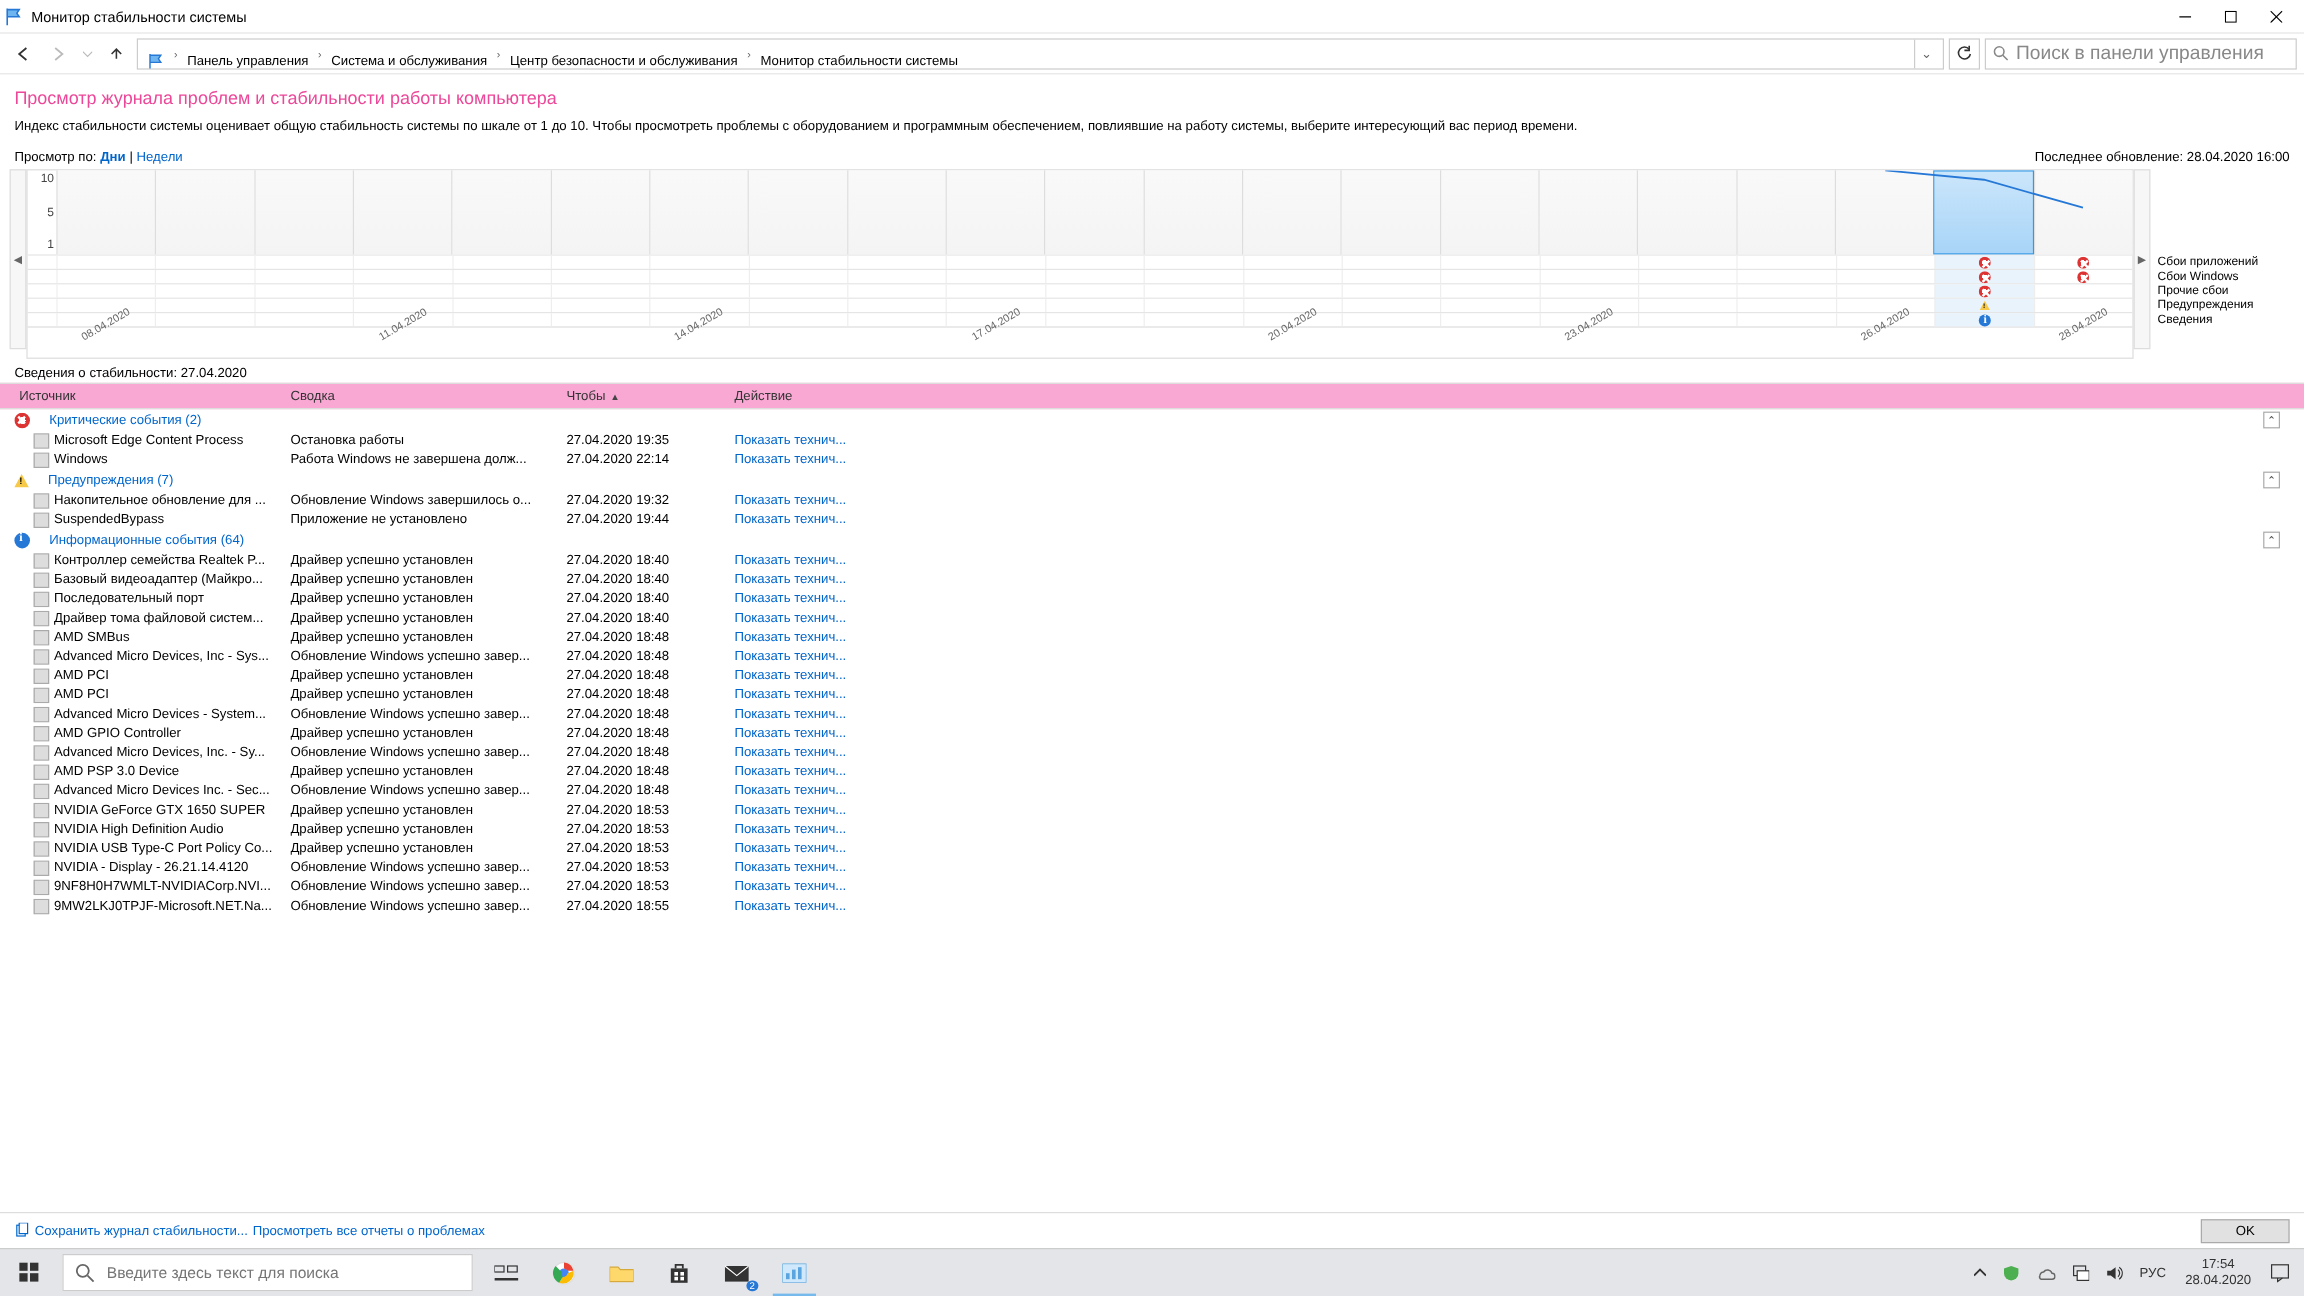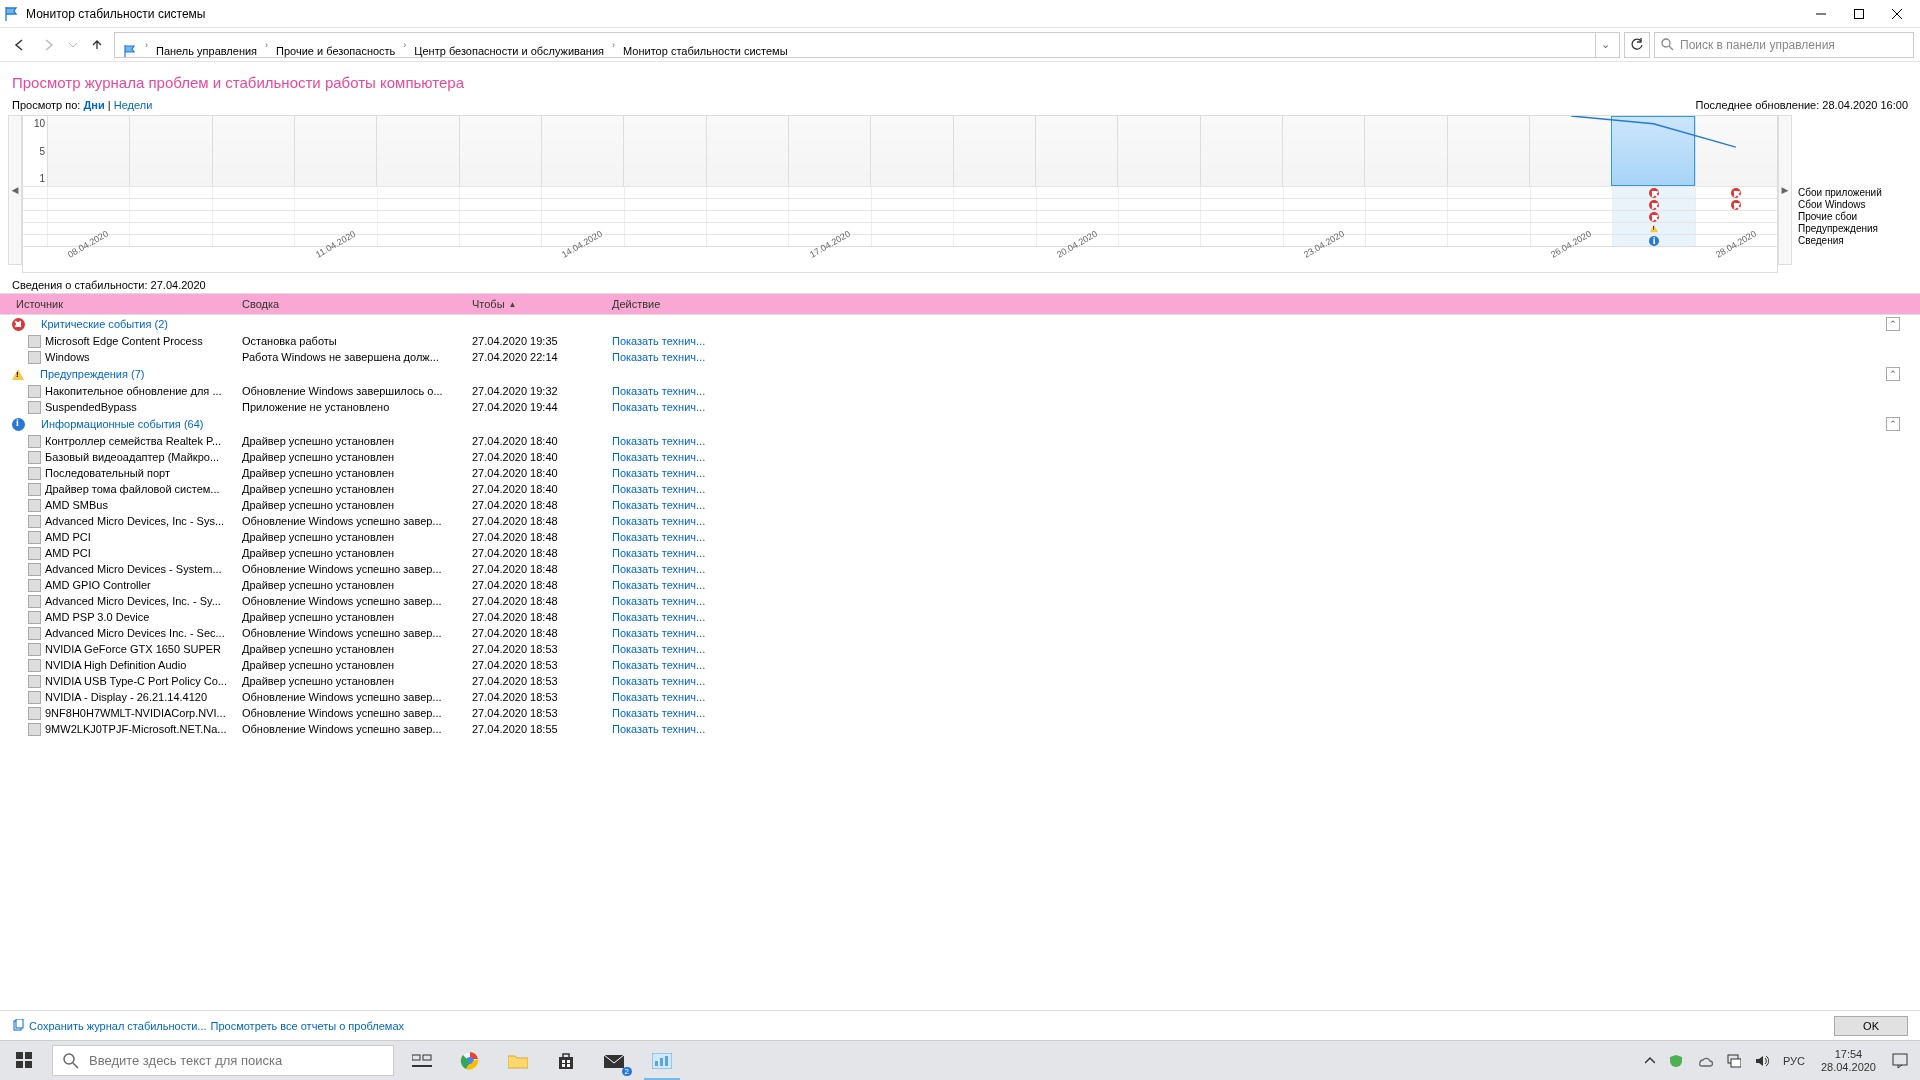--- a/index.html
+++ b/index.html
@@ -15,21 +15,21 @@
   
   .nav-bar { height: 34px; display: flex; align-items: center; padding: 0 6px; gap: 4px; border-bottom: 1px solid #e5e5e5; }
   .nav-btn { width: 26px; height: 26px; display: flex; align-items: center; justify-content: center; color: #555; }
   .nav-btn.disabled { color: #bbb; }
   .breadcrumb { flex: 1; height: 26px; border: 1px solid #ccc; display: flex; align-items: center; padding: 0 4px; gap: 2px; }
   .crumb { display: flex; align-items: center; gap: 2px; padding: 0 4px; height: 100%; margin-top: 12px; }
   .chevron { color: #666; font-size: 9px; padding: 0 2px; }
   .nav-down { width: 20px; display:flex; align-items:center; justify-content:center; color:#666; border-left:1px solid #ccc; height:100%; }
   .refresh { width: 26px; height: 26px; border: 1px solid #ccc; display:flex; align-items:center; justify-content:center; color:#555; }
   .search-box { width: 260px; height: 26px; border: 1px solid #ccc; display:flex; align-items:center; padding: 0 6px; gap:6px; color:#777; }
-  .search-box input { border:none; outline:none; flex:1; font-size:12px; color:#c2410c; }
+  .search-box input { border:none; outline:none; flex:1; font-size:16px; color:#c2410c; }
   .search-box input::placeholder { color:#888; }
 
   
   .content { flex: 1; display: flex; flex-direction: column; overflow: hidden; }
   .page-header { padding: 12px 12px 4px 12px; }
   .page-header h1 { font-size: 15px; font-weight: 400; color: #ec4899; }
   .page-desc { padding: 4px 12px 10px 12px; font-size: 11px; color: #000; }
 
   .view-row { display: flex; justify-content: space-between; padding: 4px 12px; font-size: 11px; align-items: flex-end; }
   .view-row a { color: #0066cc; text-decoration: none; }
@@ -171,21 +171,21 @@
       <svg width="14" height="14">
           <path d="M2 1 L2 13 M2 2 L11 2 L9 5 L11 8 L2 8" stroke="#2678d6" stroke-width="1.2" fill="#6fb6f0"></path>
         </svg>
     </span>
     <span class="chevron">›</span>
     <span class="crumb">
         <span>Панель управления</span>
       </span>
     <span class="chevron">›</span>
     <span class="crumb">
-        <span>Прочие и безопасность</span>
+        <span>Система и обслуживания</span>
       </span>
     <span class="chevron">›</span>
     <span class="crumb">
         <span>Центр безопасности и обслуживания</span>
       </span>
     <span class="chevron">›</span>
     <span class="crumb">
         <span>Монитор стабильности системы</span>
       </span>
     <div style="flex:1"></div>
@@ -204,20 +204,21 @@
         <line x1="8" y1="8" x2="12" y2="12" stroke="#888" stroke-width="1.3"></line>
       </svg>
     <input placeholder="Поиск в панели управления" style="">
   </div>
 </div>
 
 <div class="content">
   <div class="page-header">
     <h1>Просмотр журнала проблем и стабильности работы компьютера</h1>
   </div>
+  <div class="page-desc">Индекс стабильности системы оценивает общую стабильность системы по шкале от 1 до 10. Чтобы просмотреть проблемы с оборудованием и программным обеспечением, повлиявшие на работу системы, выберите интересующий вас период времени.</div>
 
   <div class="view-row">
     <div>
       <span>Просмотр по:</span>
       <a href="#" style="font-weight:bold">Дни</a>
       <span class="sep"> | </span>
       <a href="#">Недели</a>
     </div>
     <div>
       <span>Последнее обновление:</span>

